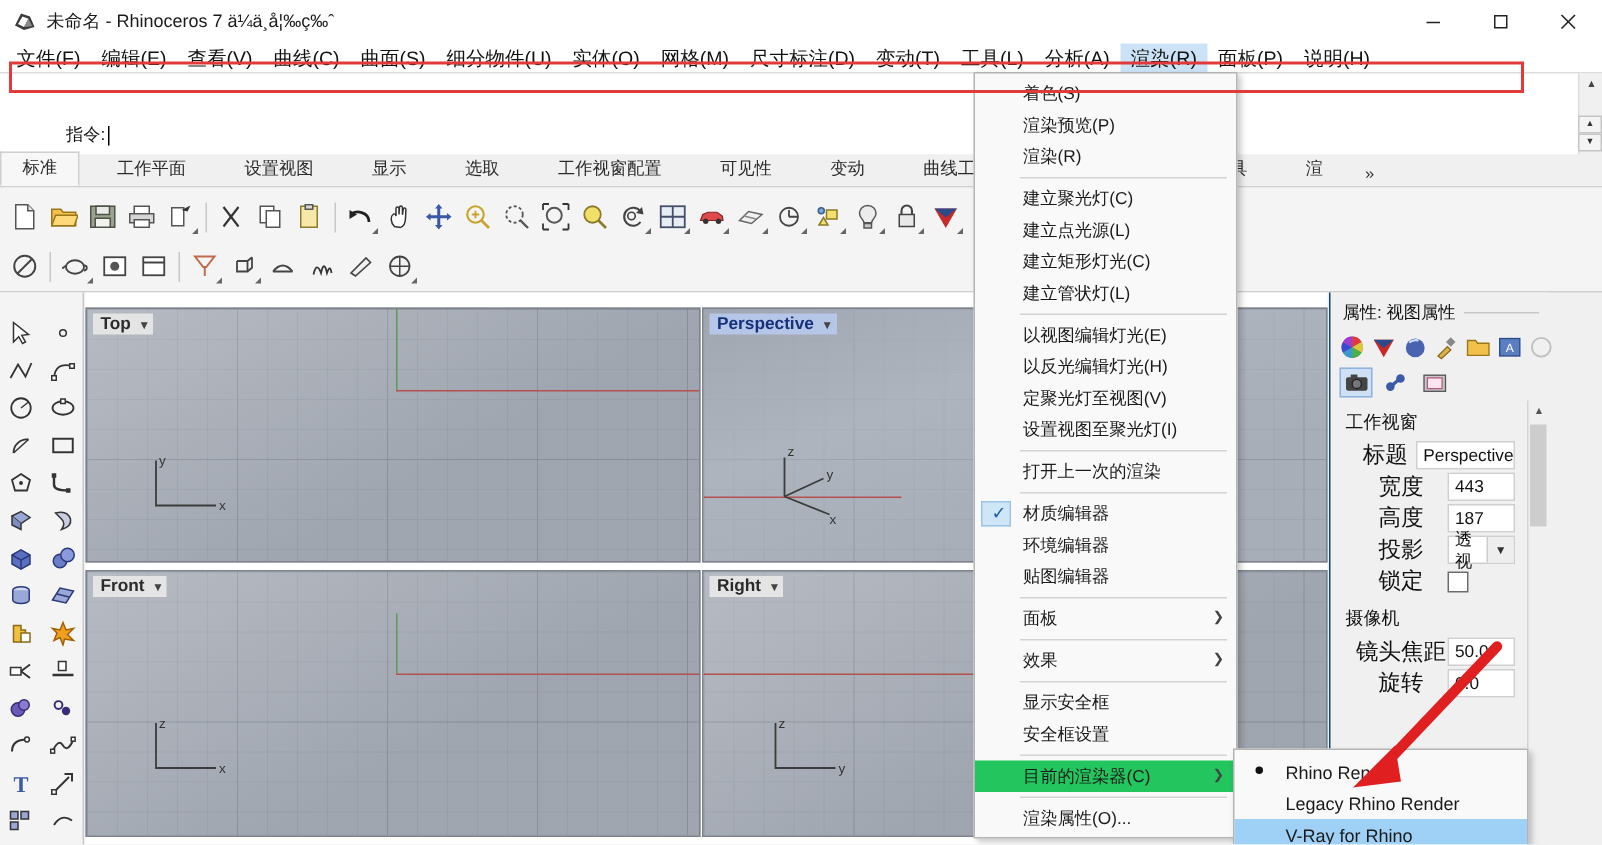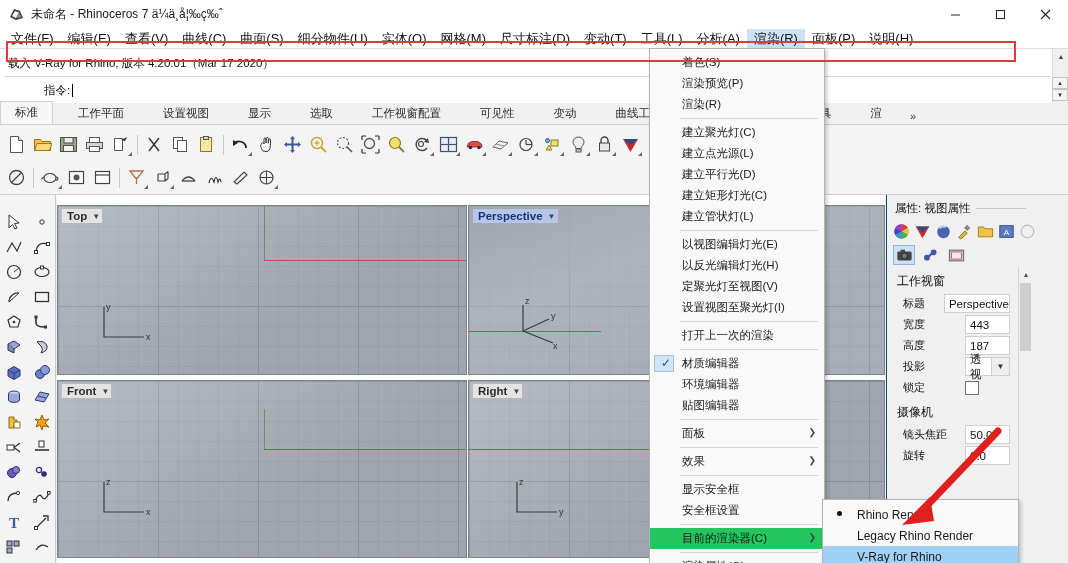--- a/index.html
+++ b/index.html
@@ -193,21 +193,21 @@
     display: flex; align-items: center; gap: 4px; padding: 2px 6px;
   }
   .rpi { width: 22px; height: 20px; display:flex;align-items:center;justify-content:center;}
   .rpi.sel { background:#cfe0f5; border:1px solid #8fb3da; }
   .rp-section {
     font-size: 12px; color: #111; padding: 6px 0 3px 10px;
   }
   .rp-row {
     display:flex; align-items:center; height: 21px; padding-left: 16px;
   }
-  .rp-lab { font-size: 11px; color:#111; width: 62px; }
+  .rp-lab { font-size: 15px; color:#111; width: 62px; text-align: center; }
   .rp-val {
     flex:1; margin-right: 22px; height: 19px; background:#fff;
     border: 1px solid #cfcfcf; font-size: 11.5px; color:#111;
     display:flex; align-items:center; padding-left: 4px;
   }
   .rp-val.combo { display:flex; justify-content:space-between; padding-right:0; }
   .rp-combo-btn { width: 20px; height:17px; background:#eeeeee; border-left:1px solid #cfcfcf;
     display:flex;align-items:center;justify-content:center; font-size:8px; color:#333;}
   .rp-check { width:14px;height:14px;background:#fff;border:1px solid #6b6b6b;}
   .rp-scroll {
@@ -308,21 +308,20 @@
       <div class="menu-item">尺寸标注(D)</div>
       <div class="menu-item">变动(T)</div>
       <div class="menu-item">工具(L)</div>
       <div class="menu-item">分析(A)</div>
       <div class="menu-item active">渲染(R)</div>
       <div class="menu-item">面板(P)</div>
       <div class="menu-item">说明(H)</div>
     </div>
 
   <div class="cmdarea">
-    <div class="cmd-history">载入 V-Ray for Rhino, 版本 4.20.01（Mar 17 2020）</div>
     <div class="cmd-prompt">
       <span>指令:</span>
       <span class="caret"></span>
     </div>
     <div class="cmd-scroll">
       <div class="scroll-arrow">▲</div>
       <div class="spin-box">
         <div class="spin-b">▲</div>
         <div class="spin-b">▼</div>
       </div>
@@ -987,23 +986,20 @@
         <span>渲染(R)</span>
       </div>
       <div class="dd-sep"></div>
       <div class="dd-item">
         <span>建立聚光灯(C)</span>
       </div>
       <div class="dd-item">
         <span>建立点光源(L)</span>
       </div>
       <div class="dd-item">
-        <span>建立平行光(D)</span>
-      </div>
-      <div class="dd-item">
         <span>建立矩形灯光(C)</span>
       </div>
       <div class="dd-item">
         <span>建立管状灯(L)</span>
       </div>
       <div class="dd-sep"></div>
       <div class="dd-item">
         <span>以视图编辑灯光(E)</span>
       </div>
       <div class="dd-item">

